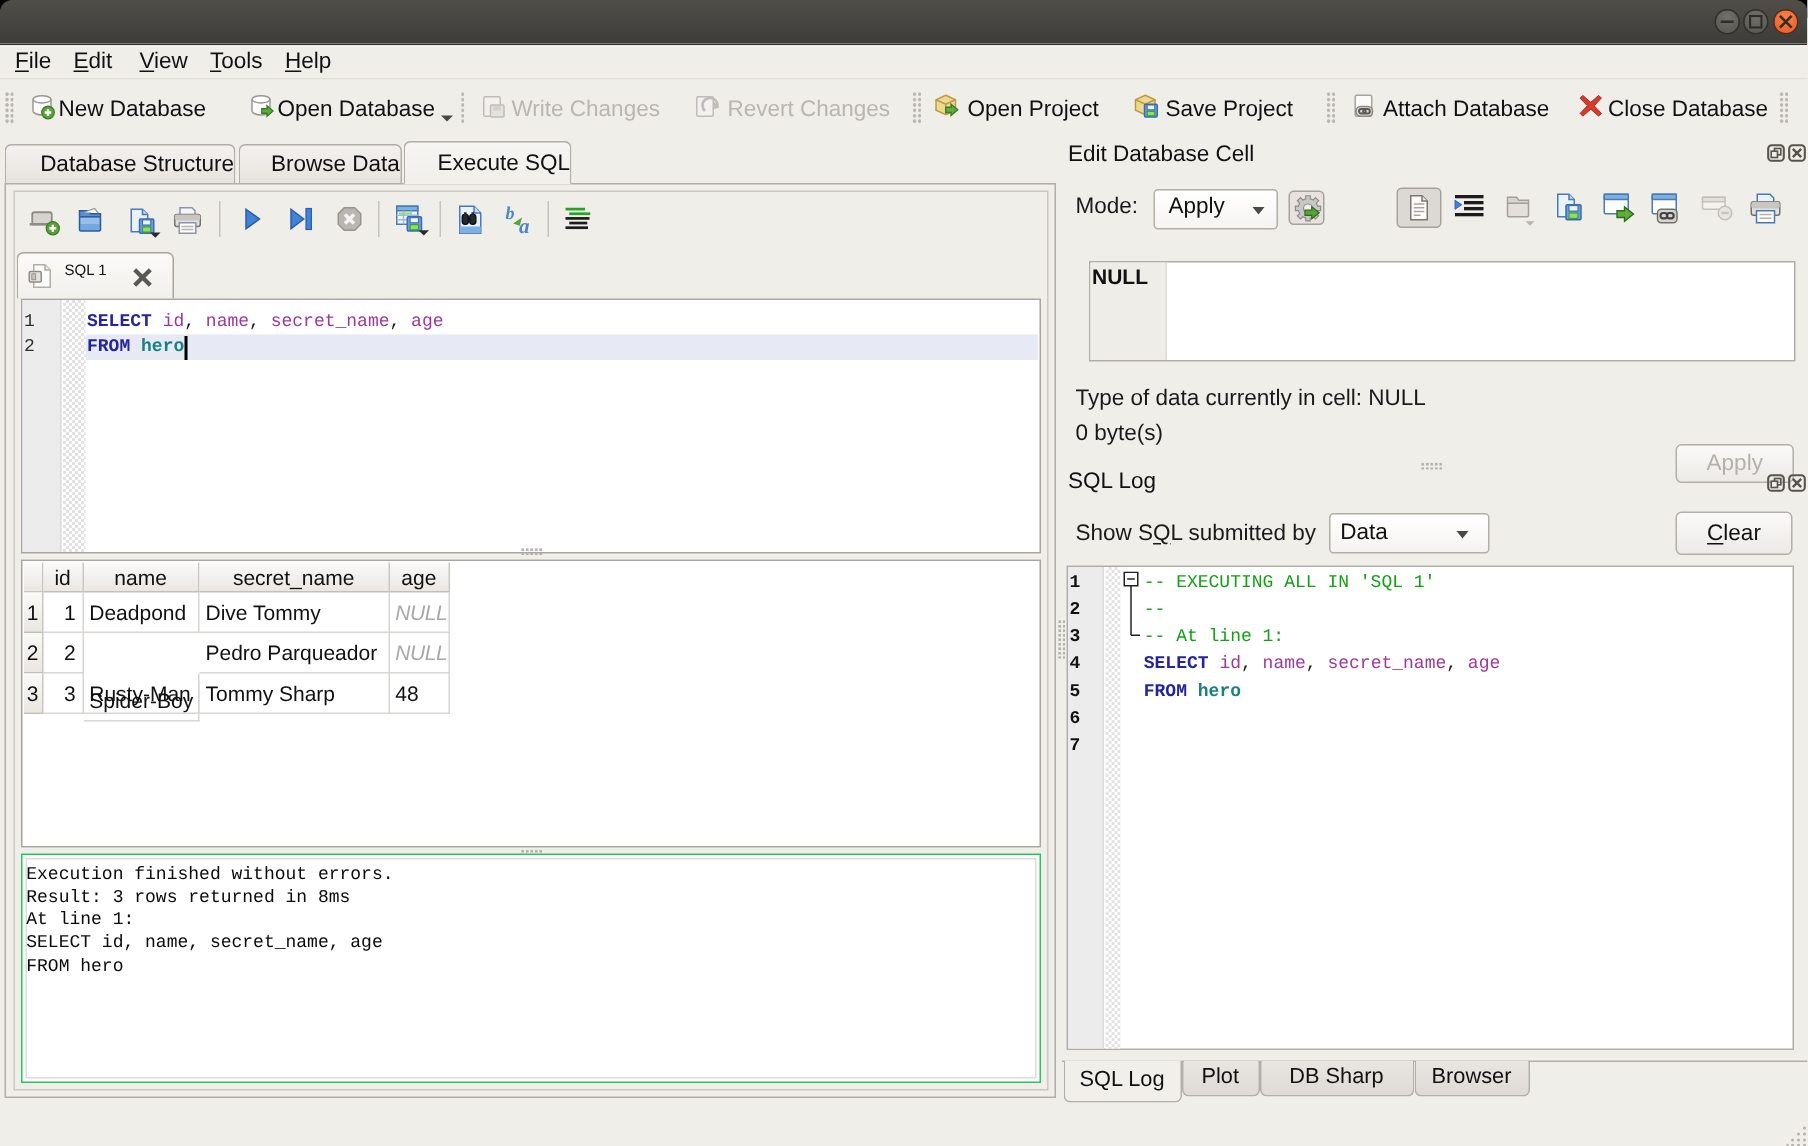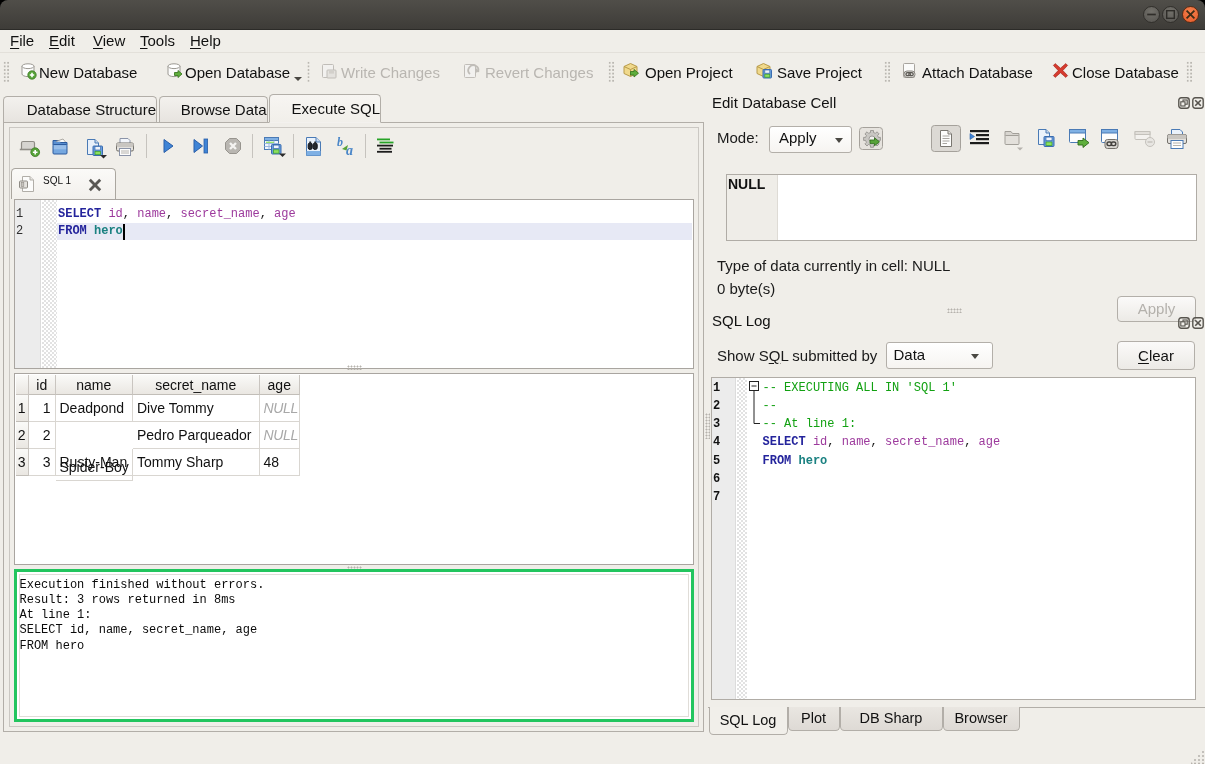--- a/index.html
+++ b/index.html
@@ -53,21 +53,21 @@
 .cmt { color:#12a112; }
 #hl { position:absolute; left:42px; top:23.5px; right:1px; height:17px; background:#e7e9f5; }
 #caret { position:absolute; left:108px; top:24px; width:2px; height:16px; background:#000; }
 
 #results { position:absolute; left:13.5px; top:372.5px; width:680.5px; height:192.5px; background:#fff; border:1px solid #a9a5a0; }
 .hdrcell { position:absolute; top:1px; height:20.5px; background:linear-gradient(#fafaf8,#eae7e2); border-right:1px solid #c9c5c0; border-bottom:1px solid #c2beb8; text-align:center; font-size:14px; color:#111; line-height:20px; }
 .rhcell { position:absolute; left:1px; width:13.5px; background:linear-gradient(#fafaf8,#eae7e2); border-right:1px solid #c9c5c0; border-bottom:1px solid #c2beb8; text-align:center; font-size:14px; color:#111; }
 .tcell { position:absolute; font-size:14px; color:#111; white-space:nowrap; overflow:hidden; border-right:1px solid #d9d6d1; border-bottom:1px solid #d9d6d1; line-height:26px; padding:0 4px; }
 .null { color:#a8a8a8; font-style:italic; letter-spacing:-0.3px; }
 
-#msgbox { position:absolute; left:13.5px; top:568.5px; width:680.5px; height:153.5px; background:#fff; border:3px solid #22c55e; }
+#msgbox { position:absolute; left:13.5px; top:568.5px; width:680.5px; height:153.5px; background:#fff; border:1px solid #22c55e; }
 #msgbox .inner { position:absolute; left:2px; top:2px; right:2px; bottom:2px; border:1px solid #e0ddd8; }
 #msgtext { position:absolute; left:3px; top:6px; line-height:15.3px; color:#0a0a0a; }
 
 .hgrip { position:absolute; width:15px; height:5px;
   background-image:radial-gradient(circle, #b5b2ac 0.9px, rgba(0,0,0,0) 1.1px); background-size:3px 3px; }
 .vgrip { position:absolute; width:5px; height:26px;
   background-image:radial-gradient(circle, #b5b2ac 0.9px, rgba(0,0,0,0) 1.1px); background-size:3px 3px; }
 
 .docktitle { position:absolute; font-size:15px; color:#111; }
 .dockbtn { position:absolute; }

